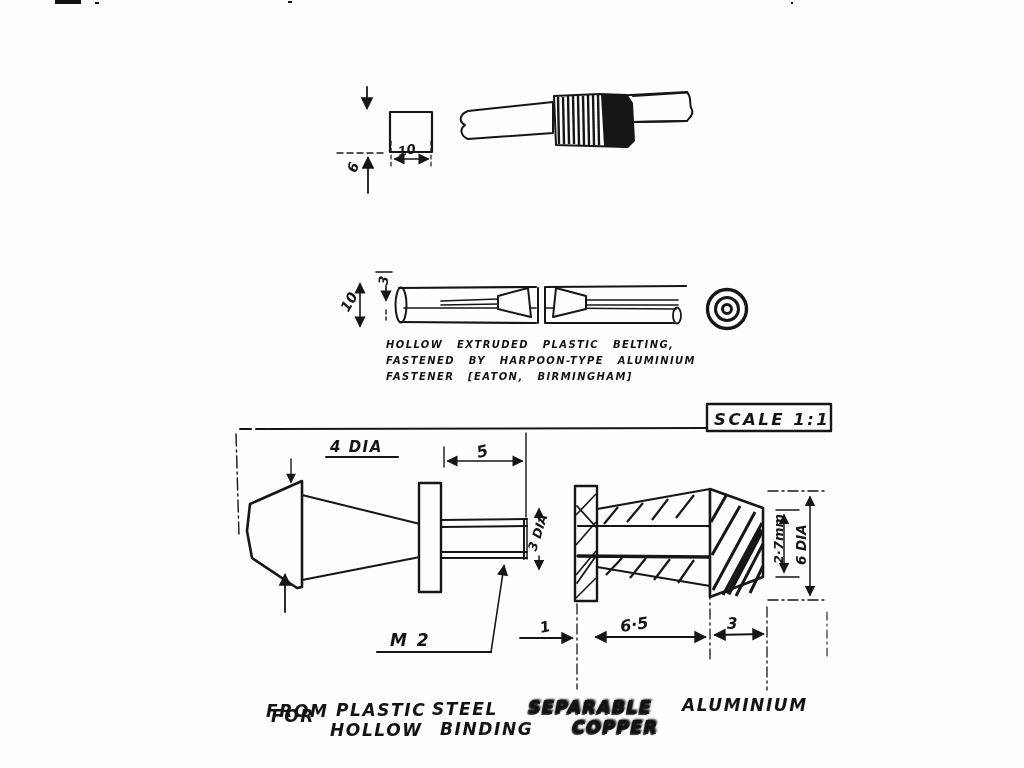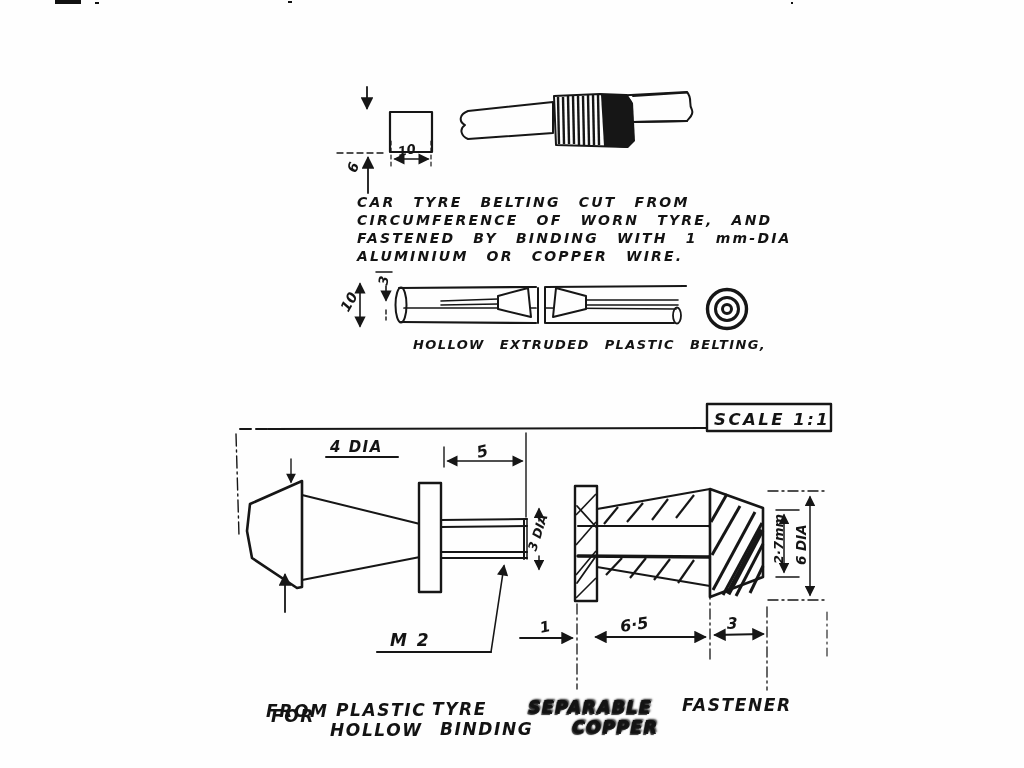--- a/index.html
+++ b/index.html
@@ -14,21 +14,21 @@
   .fillink{fill:#161616;stroke:none;}
   text.hand{
     font-family:"DejaVu Sans",sans-serif;font-style:italic;font-weight:bold;
     fill:#141414;stroke:none;
   }
   .caption{
     position:absolute;font-style:italic;font-weight:bold;color:#131313;
     white-space:nowrap;
   }
   .cap1{font-size:14px;letter-spacing:2.2px;word-spacing:11px;line-height:18px;}
-  .cap2{font-size:13px;letter-spacing:1.4px;word-spacing:9px;line-height:16px;margin-left:27px;}
+  .cap2{font-size:10px;letter-spacing:1.4px;word-spacing:9px;line-height:16px;}
   .word{
     position:absolute;font-style:italic;font-weight:bold;color:#131313;
     font-size:17px;letter-spacing:1.6px;white-space:nowrap;
   }
   .smudge{
     text-shadow:0 0 2px #111, 1px 1px 0 #222, -1px 2px 1px #333, 2px -1px 2px #444;
     filter:blur(0.3px);
   }
   .speck{position:absolute;background:#111;}
 </style>
@@ -205,34 +205,30 @@
 
       <line class="ink" x1="520" y1="638" x2="572" y2="638" stroke-width="1.8" marker-end="url(#ah)"></line>
       <text class="hand" font-size="15" transform="rotate(-12 545 628)" x="540" y="632">1</text>
       <line class="ink" x1="596" y1="637" x2="705" y2="637" stroke-width="1.8" marker-start="url(#ah)" marker-end="url(#ah)"></line>
       <text class="hand" font-size="16" transform="rotate(-8 634 624)" x="620" y="630">6·5</text>
       <line class="ink" x1="715" y1="635" x2="763" y2="634" stroke-width="1.8" marker-start="url(#ah)" marker-end="url(#ah)"></line>
       <text class="hand" font-size="15" x="727" y="629">3</text>
     </g>
   </svg>
 
-  <div class="caption cap1" style="left:357px;top:193px;">
-    <div>CAR TYRE BELTING CUT FROM</div>
-    <div>CIRCUMFERENCE OF WORN TYRE, AND</div>
-    <div>FASTENED BY BINDING WITH 1 mm-DIA</div>
-    <div>ALUMINIUM OR COPPER WIRE.</div>
-  </div>
 
   <div class="caption cap2" style="left:386px;top:337px;">
     <div>HOLLOW EXTRUDED PLASTIC BELTING,</div>
+    <div>FASTENED BY HARPOON-TYPE ALUMINIUM</div>
+    <div>FASTENER [EATON, BIRMINGHAM]</div>
   </div>
 
   <span class="word" style="left:266px;top:701px">FROM</span>
   <span class="word" style="left:336px;top:700px">PLASTIC</span>
-  <span class="word" style="left:432px;top:699px">TYRE</span>
+  <span class="word" style="left:432px;top:699px">STEEL</span>
   <span class="word smudge" style="left:528px;top:697px">SEPARABLE</span>
-  <span class="word" style="left:682px;top:695px">FASTENER</span>
+  <span class="word" style="left:682px;top:695px">ALUMINIUM</span>
 
   <span class="word" style="left:271px;top:706px">FOR</span>
   <span class="word" style="left:330px;top:720px">HOLLOW</span>
   <span class="word" style="left:440px;top:719px">BINDING</span>
   <span class="word smudge" style="left:572px;top:717px">COPPER</span>
 </div>
 
 </body></html>

